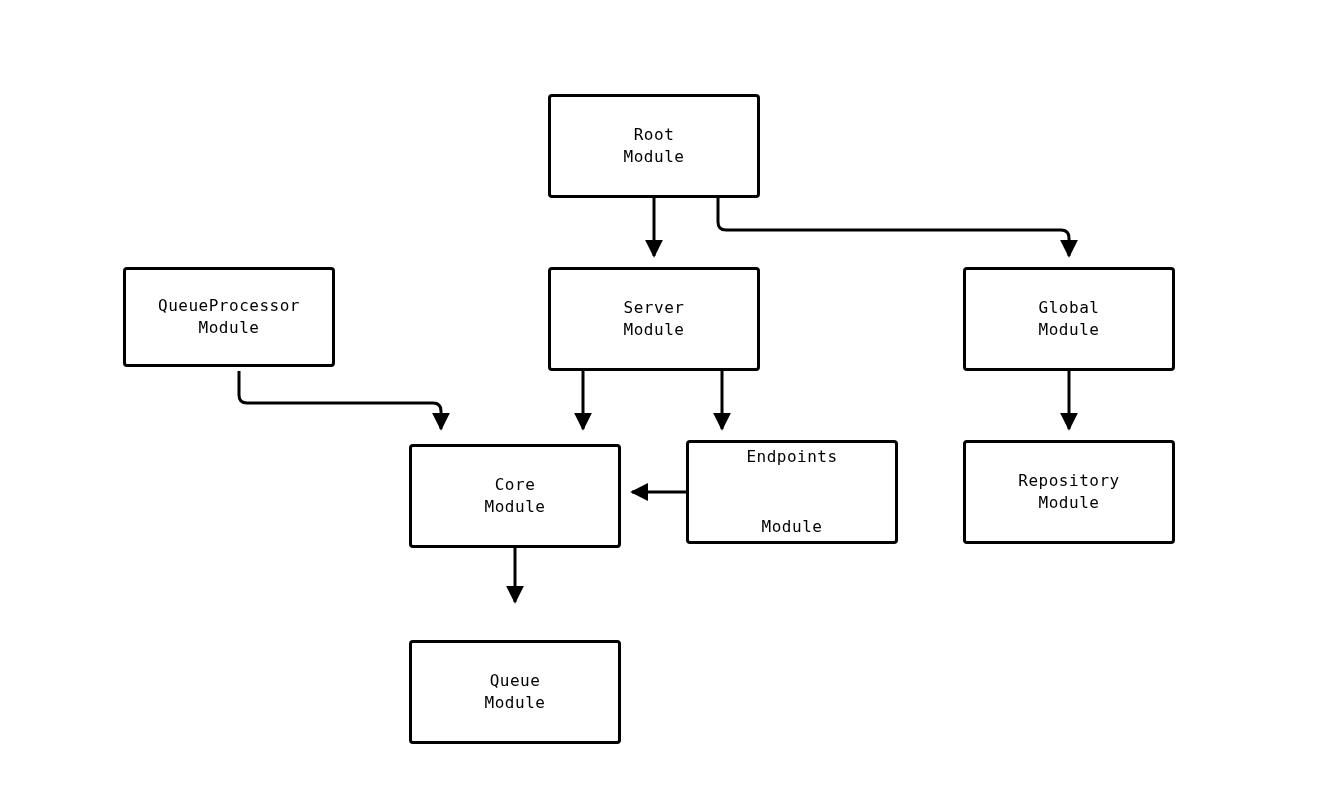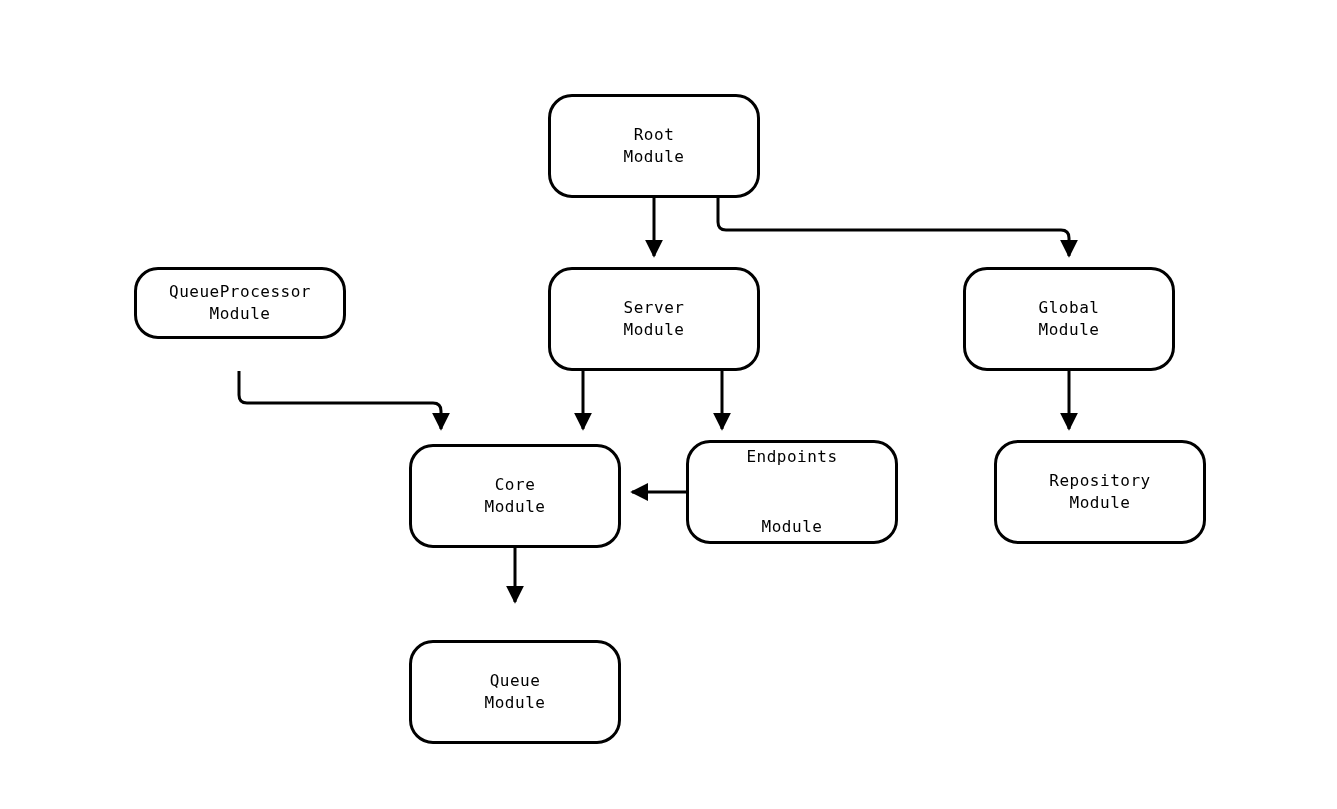--- a/index.html
+++ b/index.html
@@ -19,21 +19,21 @@
     position: absolute;
     left: 0;
     top: 0;
     width: 1337px;
     height: 809px;
   }
   .node {
     position: absolute;
     box-sizing: border-box;
     border: 3px solid #000000;
-    border-radius: 24px;
+    border-radius: 4px;
     background: #ffffff;
     display: flex;
     flex-direction: column;
     align-items: center;
     justify-content: center;
     color: #000000;
     font-size: 16px;
     line-height: 22px;
     letter-spacing: 0.5px;
     text-align: center;
@@ -68,21 +68,21 @@
     <path d="M 1069 371 L 1069 429" fill="none" stroke="#000000" stroke-width="3" marker-end="url(#arrow)"></path>
 
     <path d="M 515 544 L 515 602" fill="none" stroke="#000000" stroke-width="3" marker-end="url(#arrow)"></path>
   </svg>
 
   <div class="node" style="left:548px; top:94px; width:212px; height:104px;">
     <span class="l1">Root</span>
     <span class="l2">Module</span>
   </div>
 
-  <div class="node" style="left:134px; top:267px; width:212px; height:72px;">
+  <div class="node" style="left:123px; top:267px; width:212px; height:100px;">
     <span class="l1">QueueProcessor</span>
     <span class="l2">Module</span>
   </div>
 
   <div class="node" style="left:548px; top:267px; width:212px; height:104px;justify-content:center;">
     <span class="l1">Server</span>
     <span class="l2">Module</span>
   </div>
 
   <div class="node" style="left:963px; top:267px; width:212px; height:104px;">
@@ -93,21 +93,21 @@
   <div class="node" style="left:409px; top:444px; width:212px; height:104px;">
     <span class="l1">Core</span>
     <span class="l2">Module</span>
   </div>
 
   <div class="node" style="left:686px; top:440px; width:212px; height:104px;gap:48px;">
     <span class="l1">Endpoints</span>
     <span class="l2">Module</span>
   </div>
 
-  <div class="node" style="left:963px; top:440px; width:212px; height:104px;margin-left:31px;">
+  <div class="node" style="left:963px; top:440px; width:212px; height:104px;">
     <span class="l1">Repository</span>
     <span class="l2">Module</span>
   </div>
 
   <div class="node" style="left:409px; top:640px; width:212px; height:104px;">
     <span class="l1">Queue</span>
     <span class="l2">Module</span>
   </div>
 
 </div>

